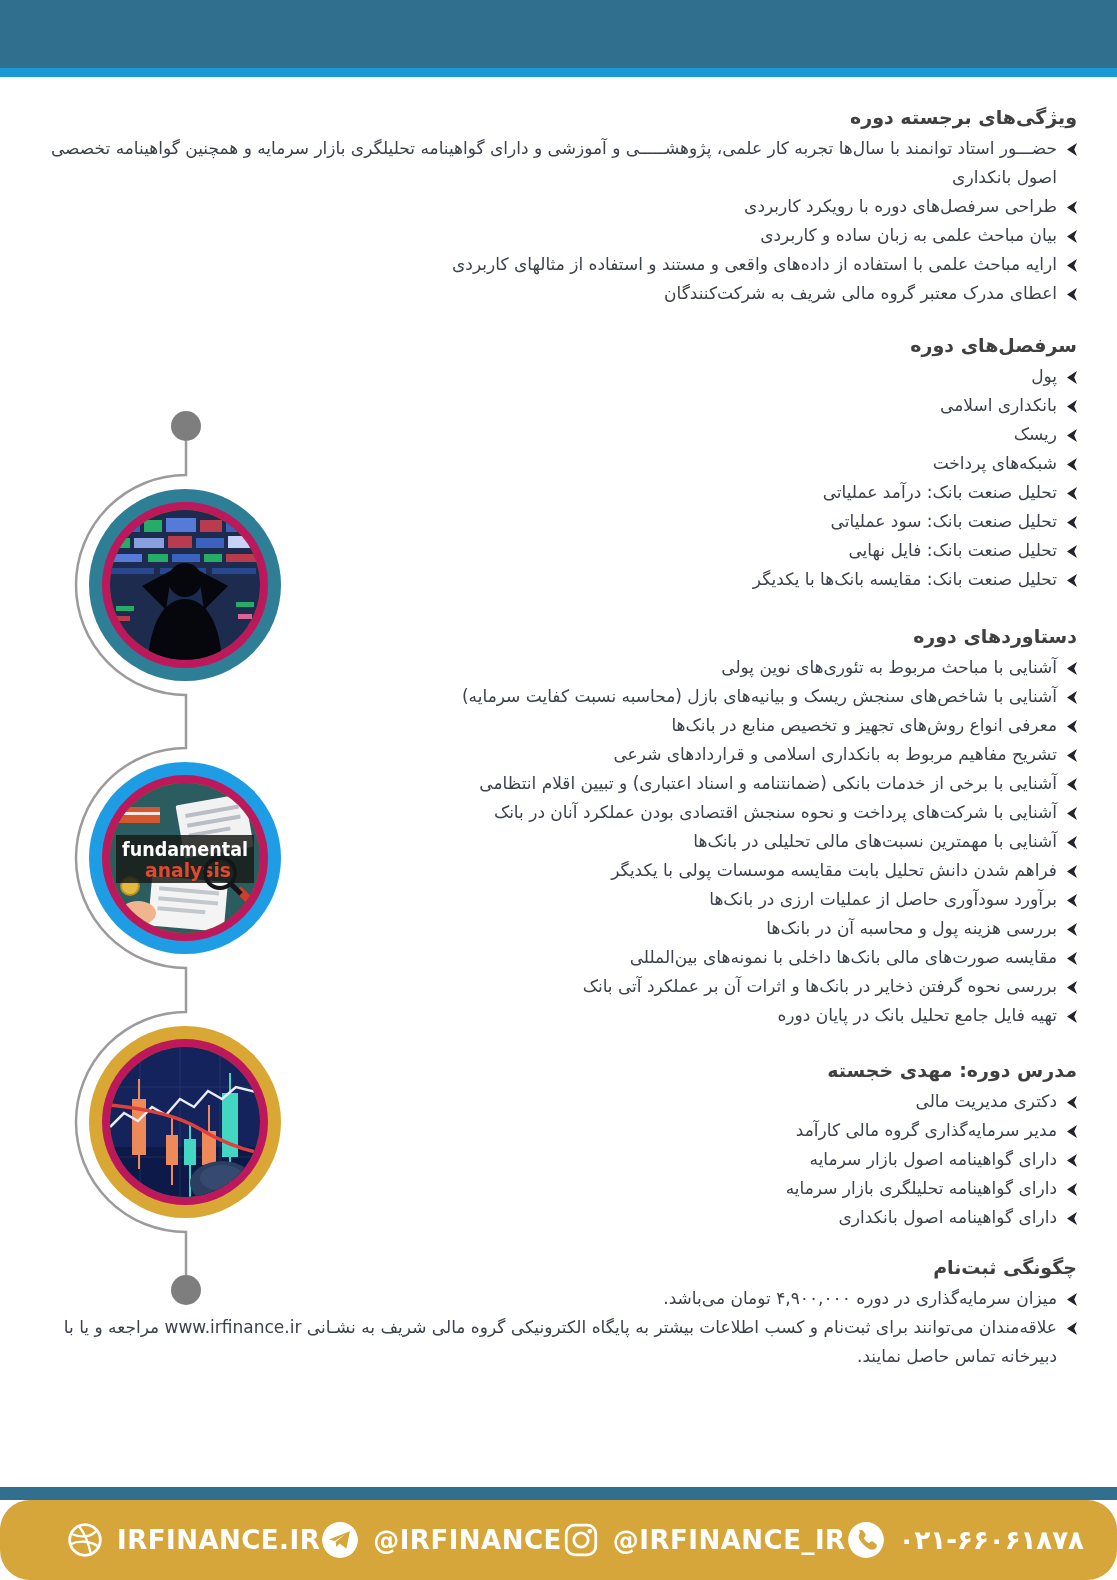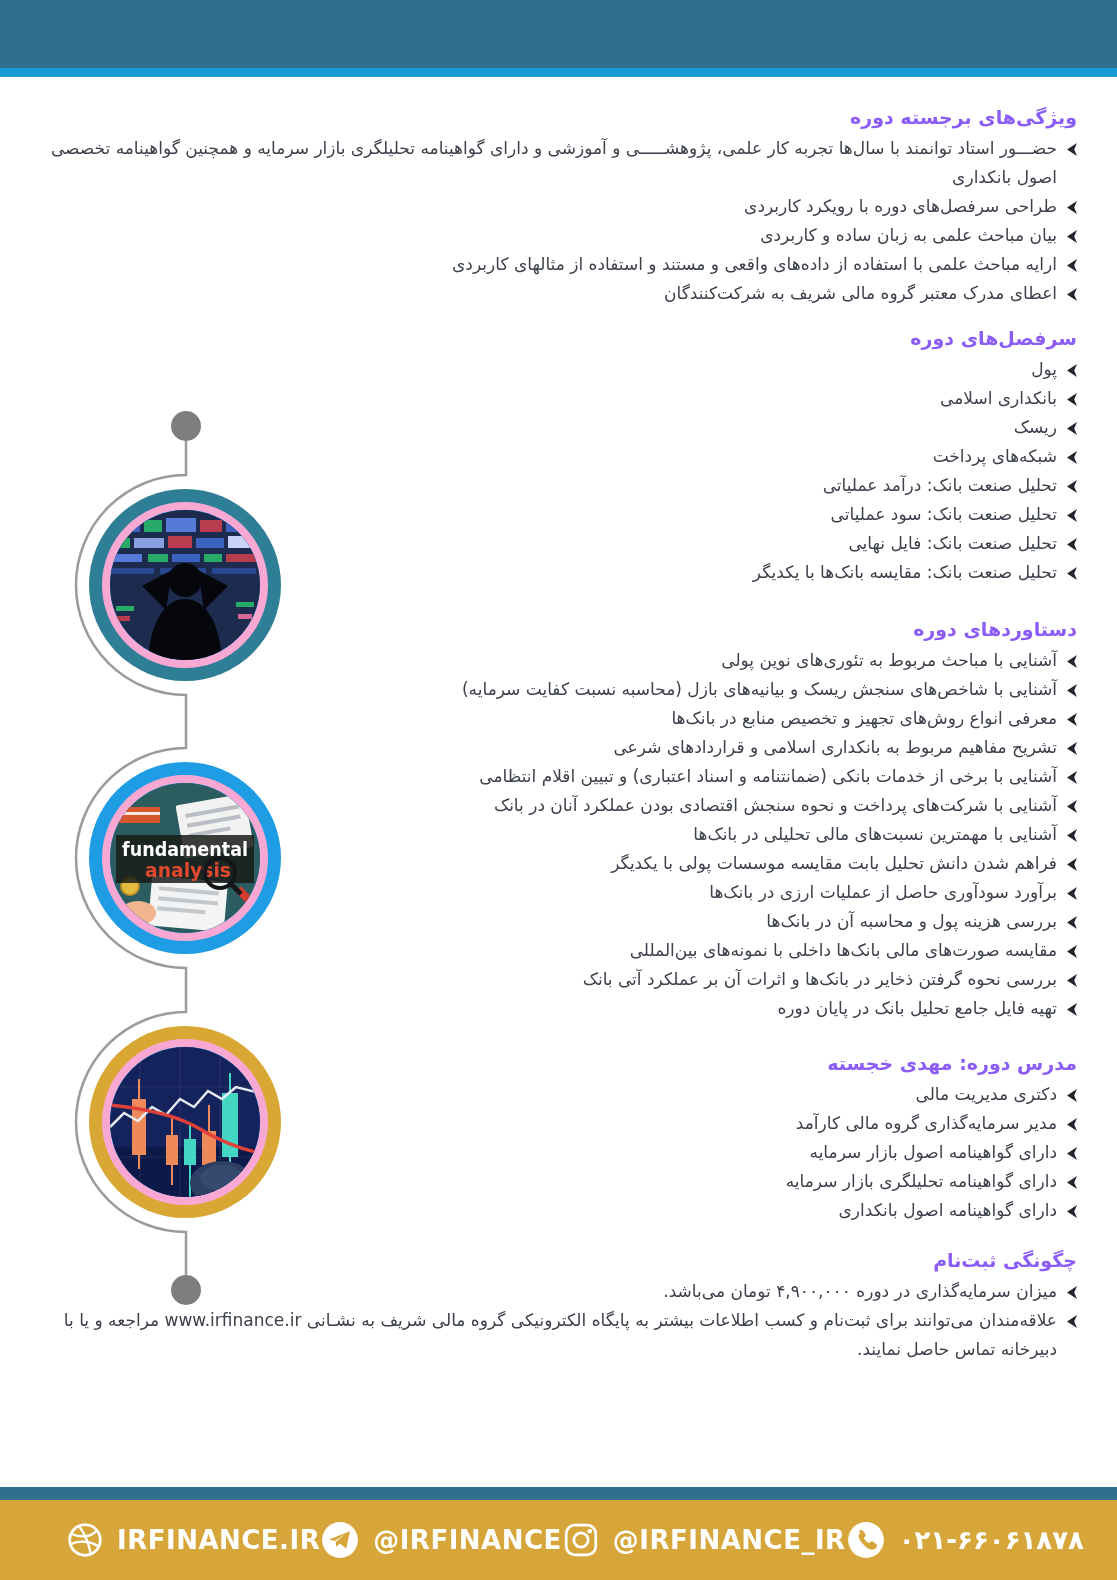--- a/index.html
+++ b/index.html
@@ -5,40 +5,40 @@
   html,body{margin:0;padding:0;}
   body{
     width:1117px;height:1580px;position:relative;background:#ffffff;
     font-family:"DejaVu Sans", sans-serif;overflow:hidden;
   }
   
   .header-bar{position:absolute;top:0;left:0;width:100%;height:68px;background:#30708e;}
   .header-strip{position:absolute;top:68px;left:0;width:100%;height:9px;background:#199ad6;}
   
   .timeline{position:absolute;top:0;left:0;z-index:1;pointer-events:none;}
-  .media{position:absolute;width:150px;height:150px;border:8px solid #f9a8d4;border-radius:50%;
-         overflow:hidden;z-index:2;background:#0ea5e9;}
+  .media{position:absolute;width:150px;height:150px;border:8px solid #be185d;border-radius:50%;
+         overflow:hidden;z-index:2;background:#a16207;}
   .media.m1{left:102px;top:502px;box-shadow:0 0 0 13px #2e7e96;}
   .media.m2{left:102px;top:775px;box-shadow:0 0 0 13px #1f9de4;}
   .media.m3{left:102px;top:1039px;box-shadow:0 0 0 13px #d9a733;}
   
   .content{position:absolute;top:86px;right:0;left:0;z-index:3;direction:rtl;
            padding:14px 40px 0 36px;color:#3c414b;}
-  .sec h2{margin:0;font-size:19px;line-height:34px;font-weight:bold;color:#8b5cf6;}
+  .sec h2{margin:0;font-size:19px;line-height:34px;font-weight:bold;color:#404040;}
   .sec ul{list-style:none;margin:0;padding:0;}
   .sec li{display:flex;align-items:flex-start;gap:10px;font-size:17px;line-height:29px;}
   .sec li .arrow{flex:0 0 auto;width:10px;height:13px;margin-top:9px;background:#23252e;
                  clip-path:polygon(0 50%, 100% 0, 72% 50%, 100% 100%);}
-  .sec.s2{margin-top:13px;} .sec.s3{margin-top:25px;} .sec.s4{margin-top:23px;} .sec.s5{margin-top:18px;}
+  .sec.s2{margin-top:20px;} .sec.s3{margin-top:25px;} .sec.s4{margin-top:23px;} .sec.s5{margin-top:18px;}
   .oneline{white-space:nowrap;font-size:16.5px;}
   
   .footer-strip{position:absolute;top:1487px;left:0;width:100%;height:13px;background:#30708e;z-index:4;}
   .footer{position:absolute;top:1500px;left:0;width:100%;height:80px;background:#d7a63b;z-index:4;
           display:flex;align-items:center;justify-content:space-between;box-sizing:border-box;
-          padding:0 62px 0 66px;direction:ltr;}
+          padding:0 62px 0 66px;direction:ltr;border-radius:30px;}
   .contact{display:flex;align-items:center;gap:13px;color:#ffffff;font-weight:bold;
            font-size:26px;letter-spacing:.5px;}
   .contact .label{direction:ltr;white-space:nowrap;}
 </style>
 </head>
 <body>
 
 <div class="header-bar"></div>
 <div class="header-strip"></div>
 

